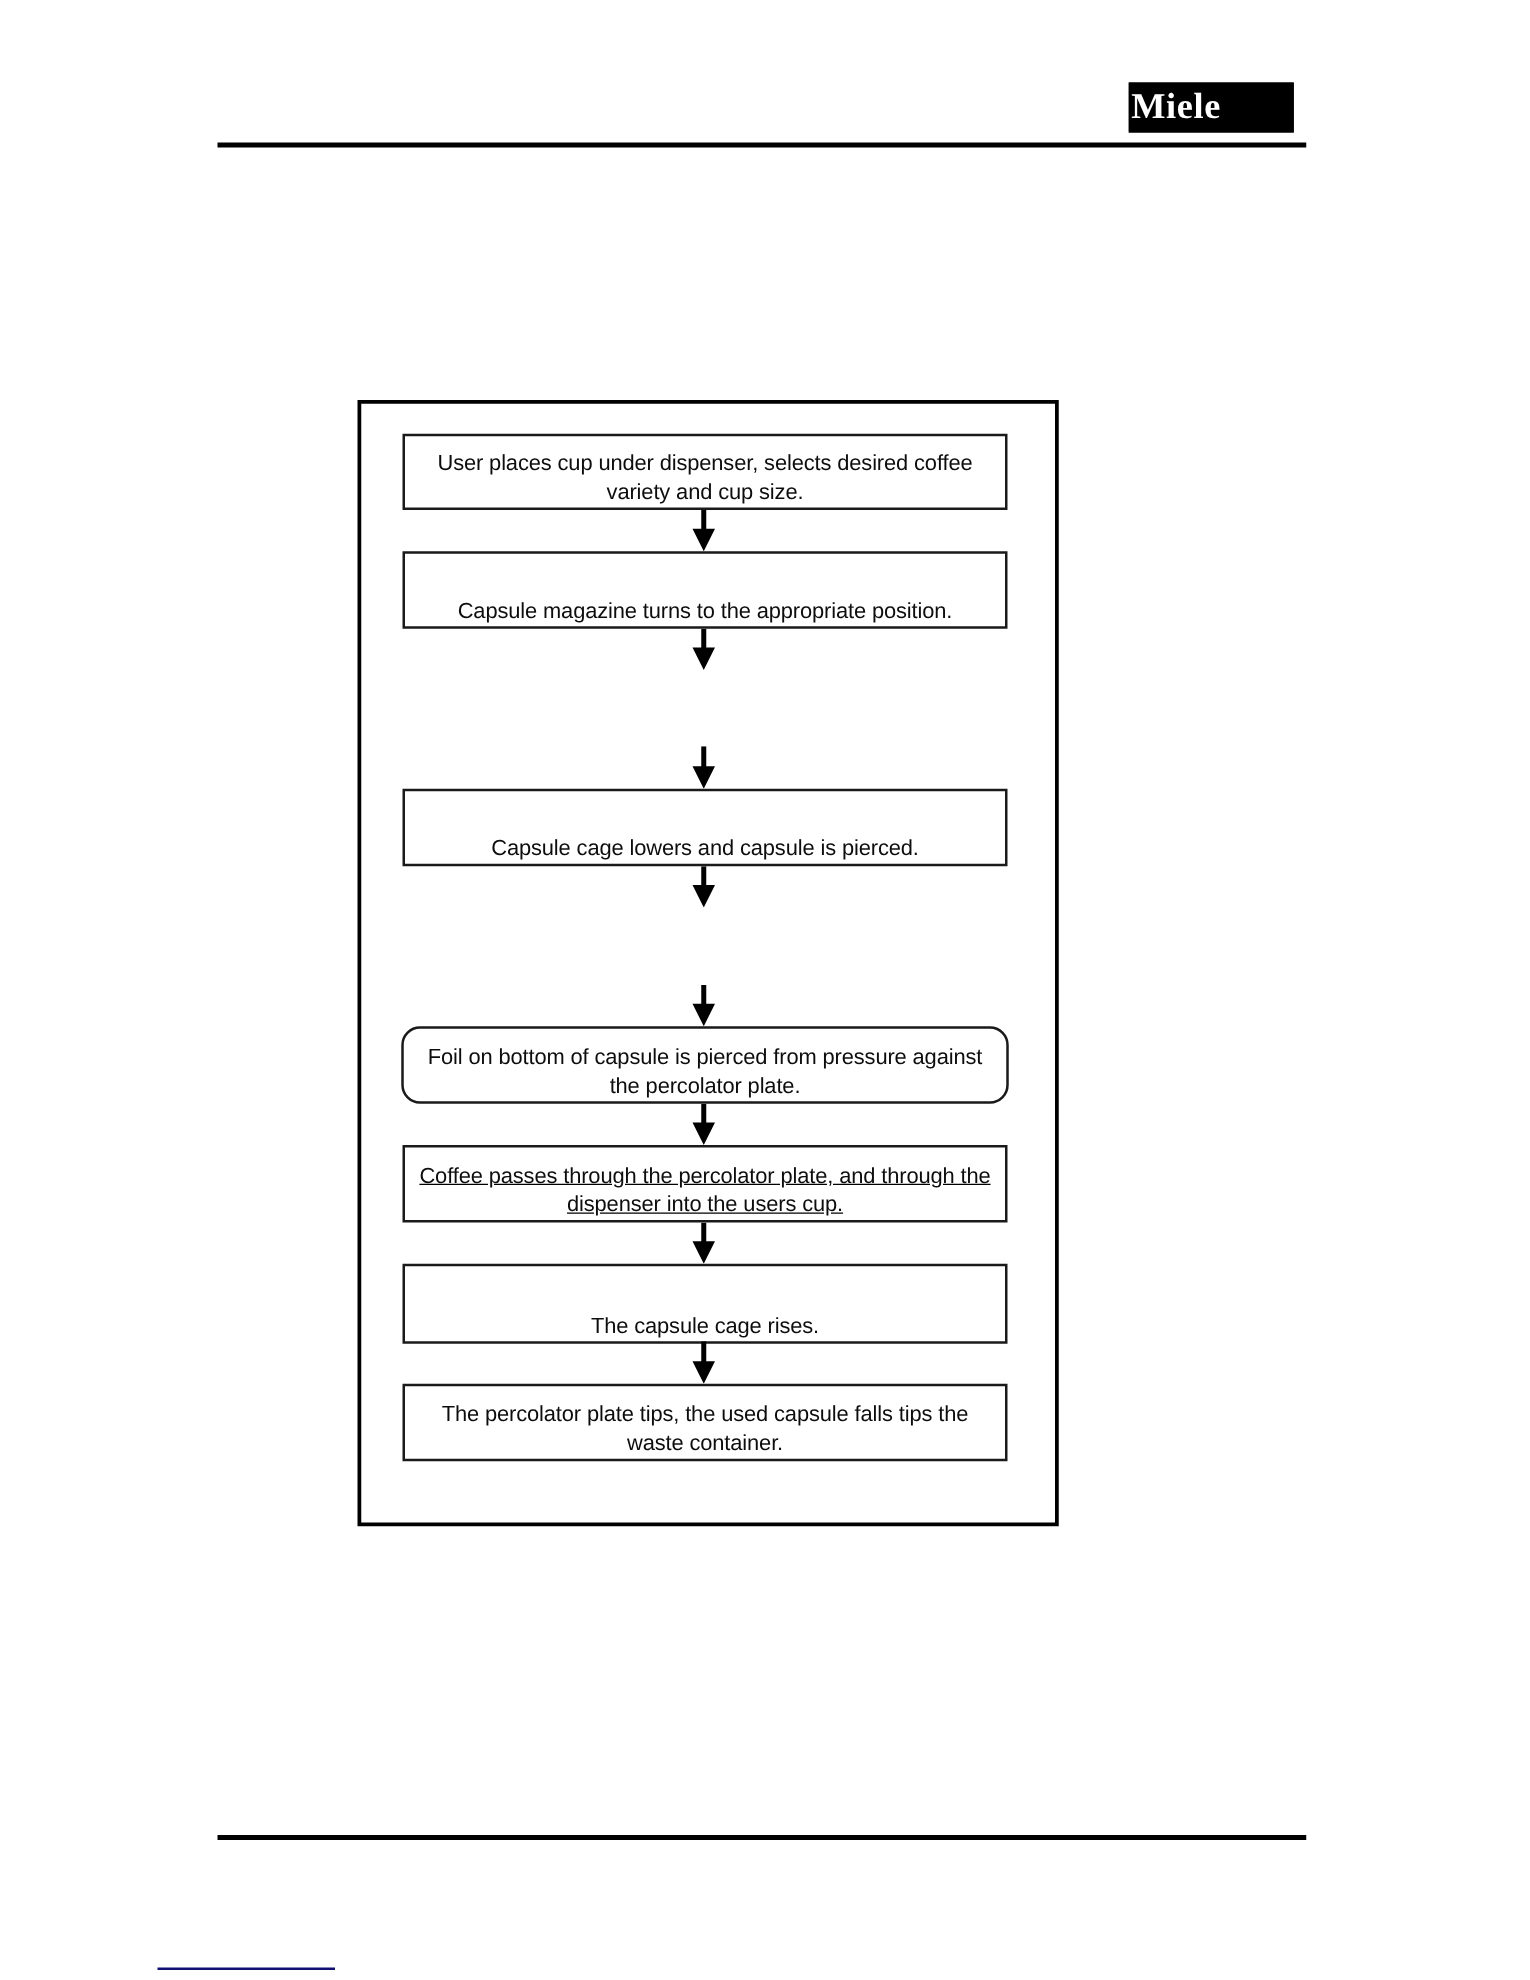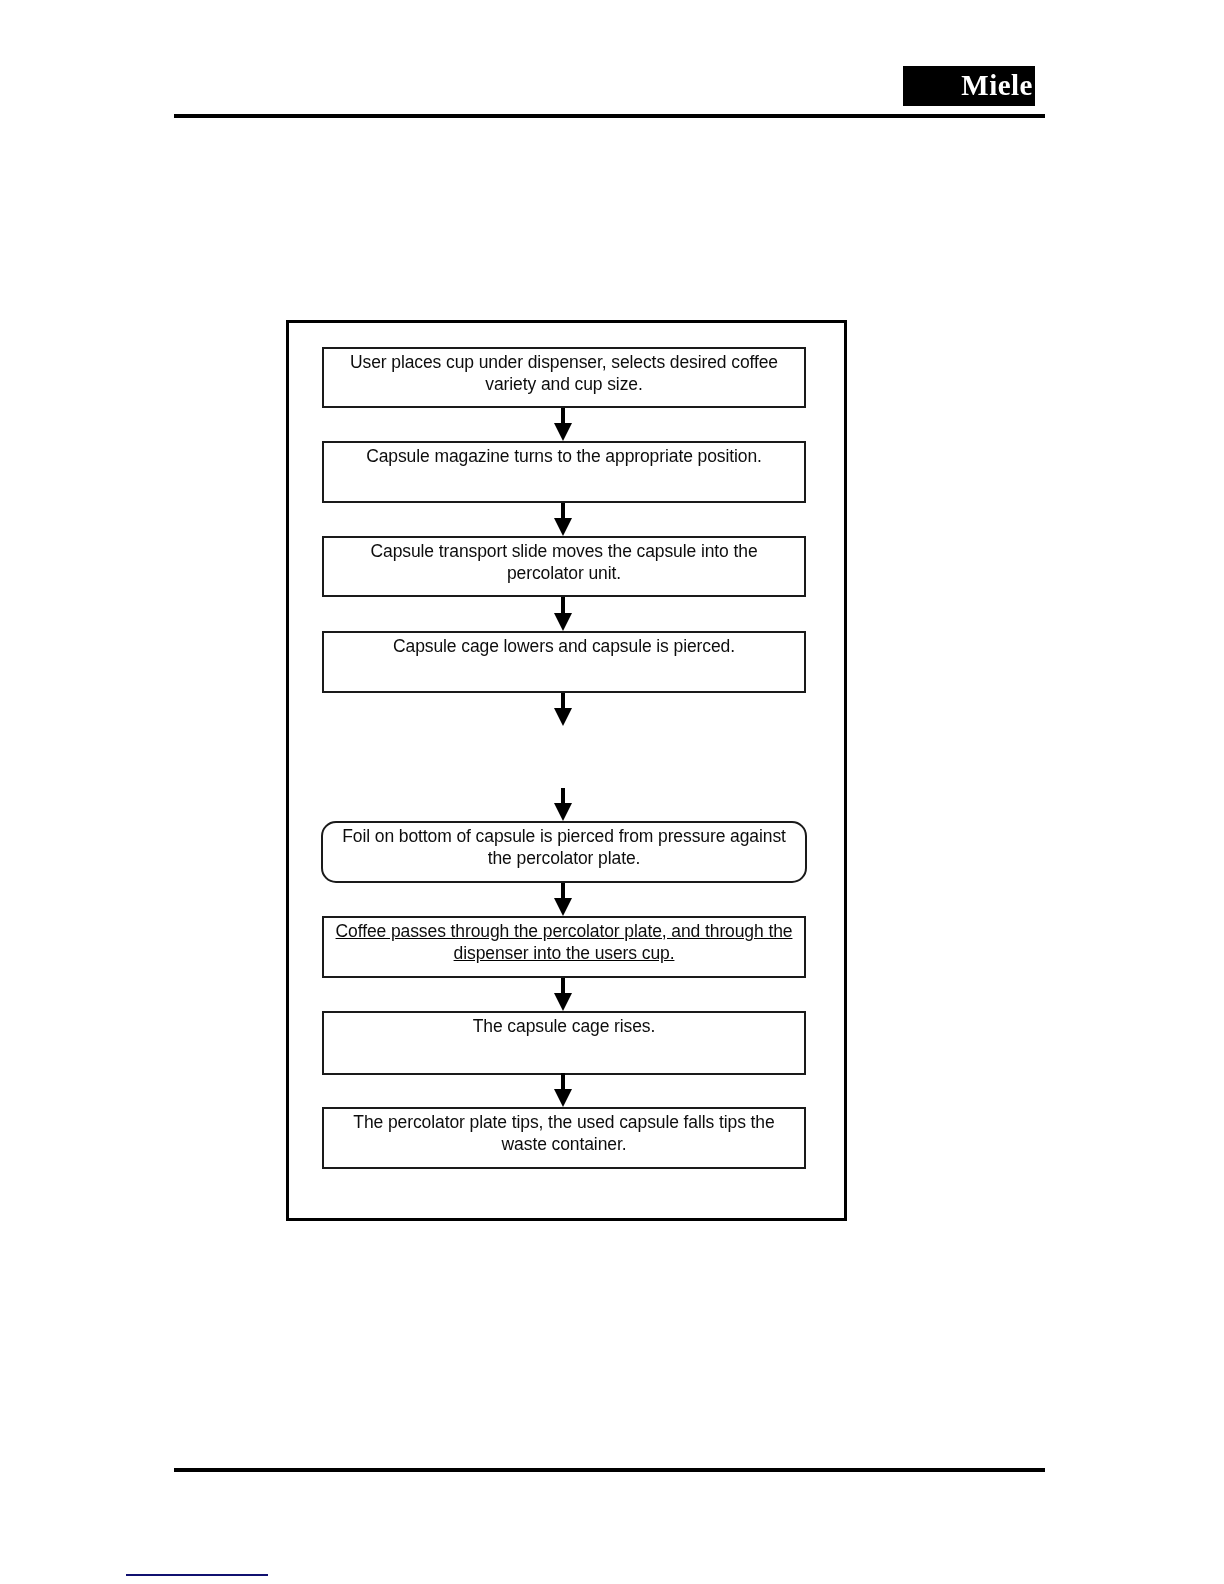--- a/index.html
+++ b/index.html
@@ -30,21 +30,21 @@
     position: absolute;
     left: 903px;
     top: 66px;
     width: 132px;
     height: 40px;
     background: #000000;
     border: 2px solid #000000;
     box-sizing: border-box;
     display: flex;
     align-items: center;
-    justify-content: flex-end;
+    justify-content: flex-start;
   }
   #miele-logo .logo-text {
     color: #ffffff;
     font-family: "Liberation Serif", serif;
     font-weight: bold;
     font-size: 29px;
     letter-spacing: 0.5px;
     line-height: 1;
     padding-bottom: 2px;
     text-shadow: 0 1px 0 rgba(0,0,0,0.6);
@@ -96,21 +96,21 @@
     width: 100%;
     height: 100%;
   }
 
   .flow-node {
     position: absolute;
     box-sizing: border-box;
     border: 2px solid #1a1a1a;
     background: #ffffff;
     display: flex;
-    align-items: flex-start;
+    align-items: flex-end;
     justify-content: center;
     text-align: center;
     padding: 2px 10px;
   }
   .flow-node .node-text {
     font-family: "Liberation Sans", sans-serif;
     font-size: 17.5px;
     line-height: 1.28;
     color: #0d0d0d;
     letter-spacing: -0.1px;
@@ -153,23 +153,20 @@
     <div class="flow-node" style="left:33px; top:118px; width:484px; height:62px;">
       <span class="node-text">Capsule magazine turns to the appropriate position.</span>
     </div>
     <div class="flow-arrow" style="left:261px; top:180px; height:33px;">
       <svg viewBox="0 0 26 33" height="33">
         <rect x="11" y="0" width="4" height="19" fill="#000000"></rect>
         <polygon points="4,15 22,15 13,33" fill="#000000"></polygon>
       </svg>
     </div>
 
-    <div class="flow-node" style="left:33px; top:213px; width:484px; height:61px;">
-      <span class="node-text">Capsule transport slide moves the capsule into the percolator unit.</span>
-    </div>
     <div class="flow-arrow" style="left:261px; top:274px; height:34px;">
       <svg viewBox="0 0 26 34" height="34">
         <rect x="11" y="0" width="4" height="20" fill="#000000"></rect>
         <polygon points="4,16 22,16 13,34" fill="#000000"></polygon>
       </svg>
     </div>
 
     <div class="flow-node" style="left:33px; top:308px; width:484px; height:62px;">
       <span class="node-text">Capsule cage lowers and capsule is pierced.</span>
     </div>

